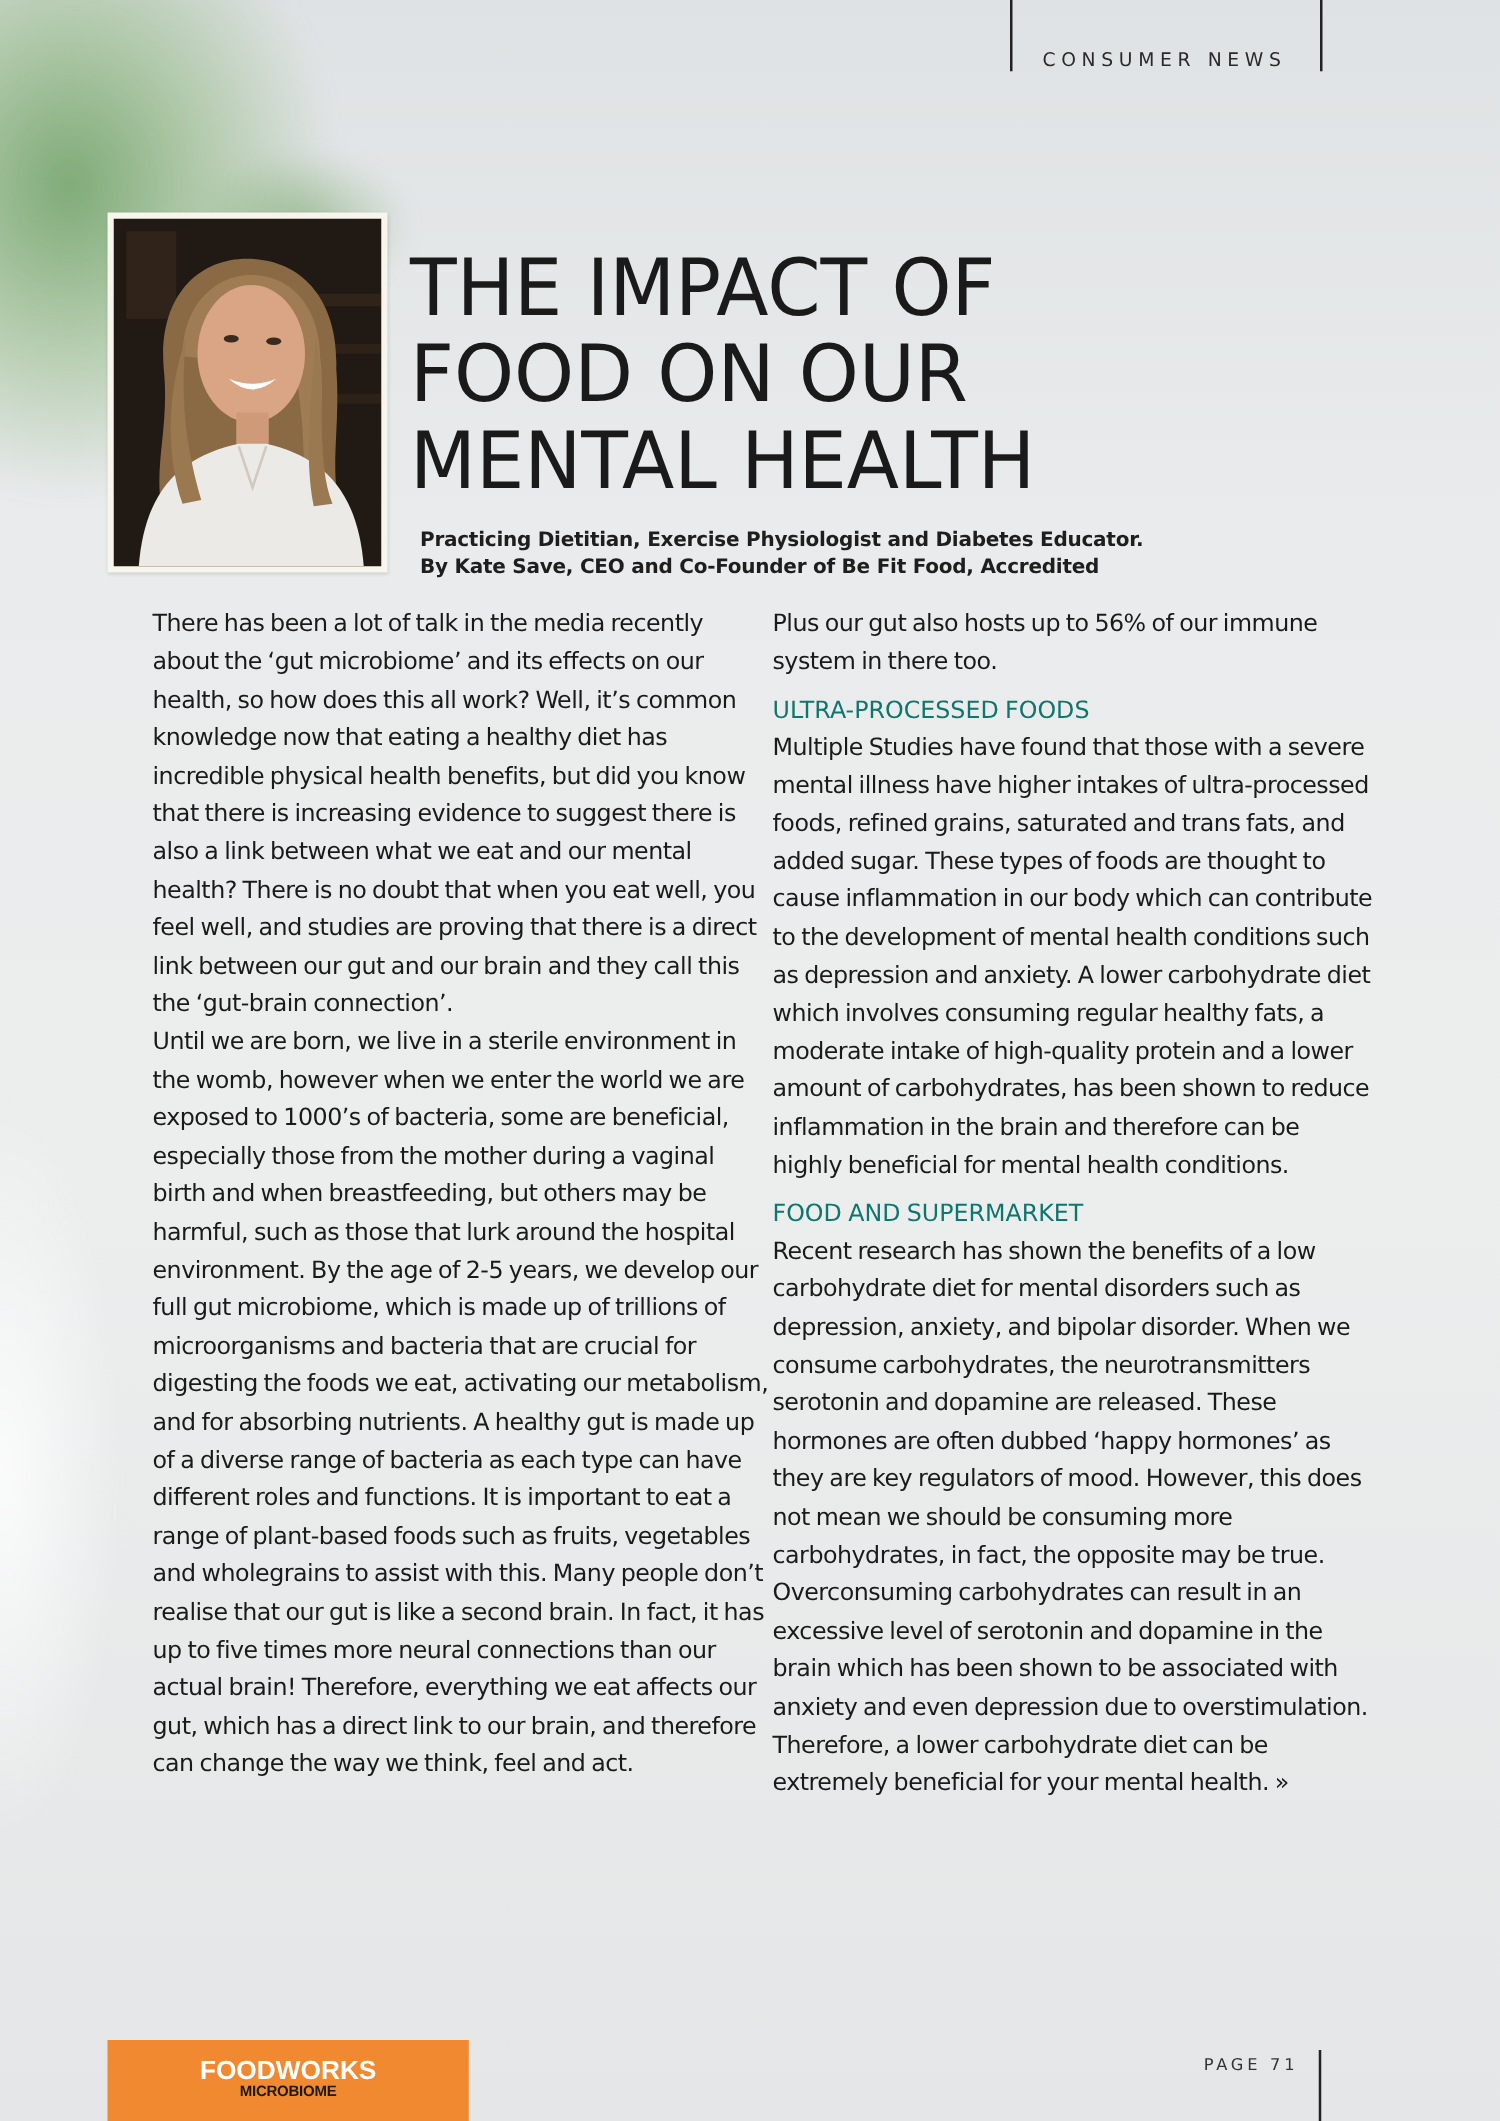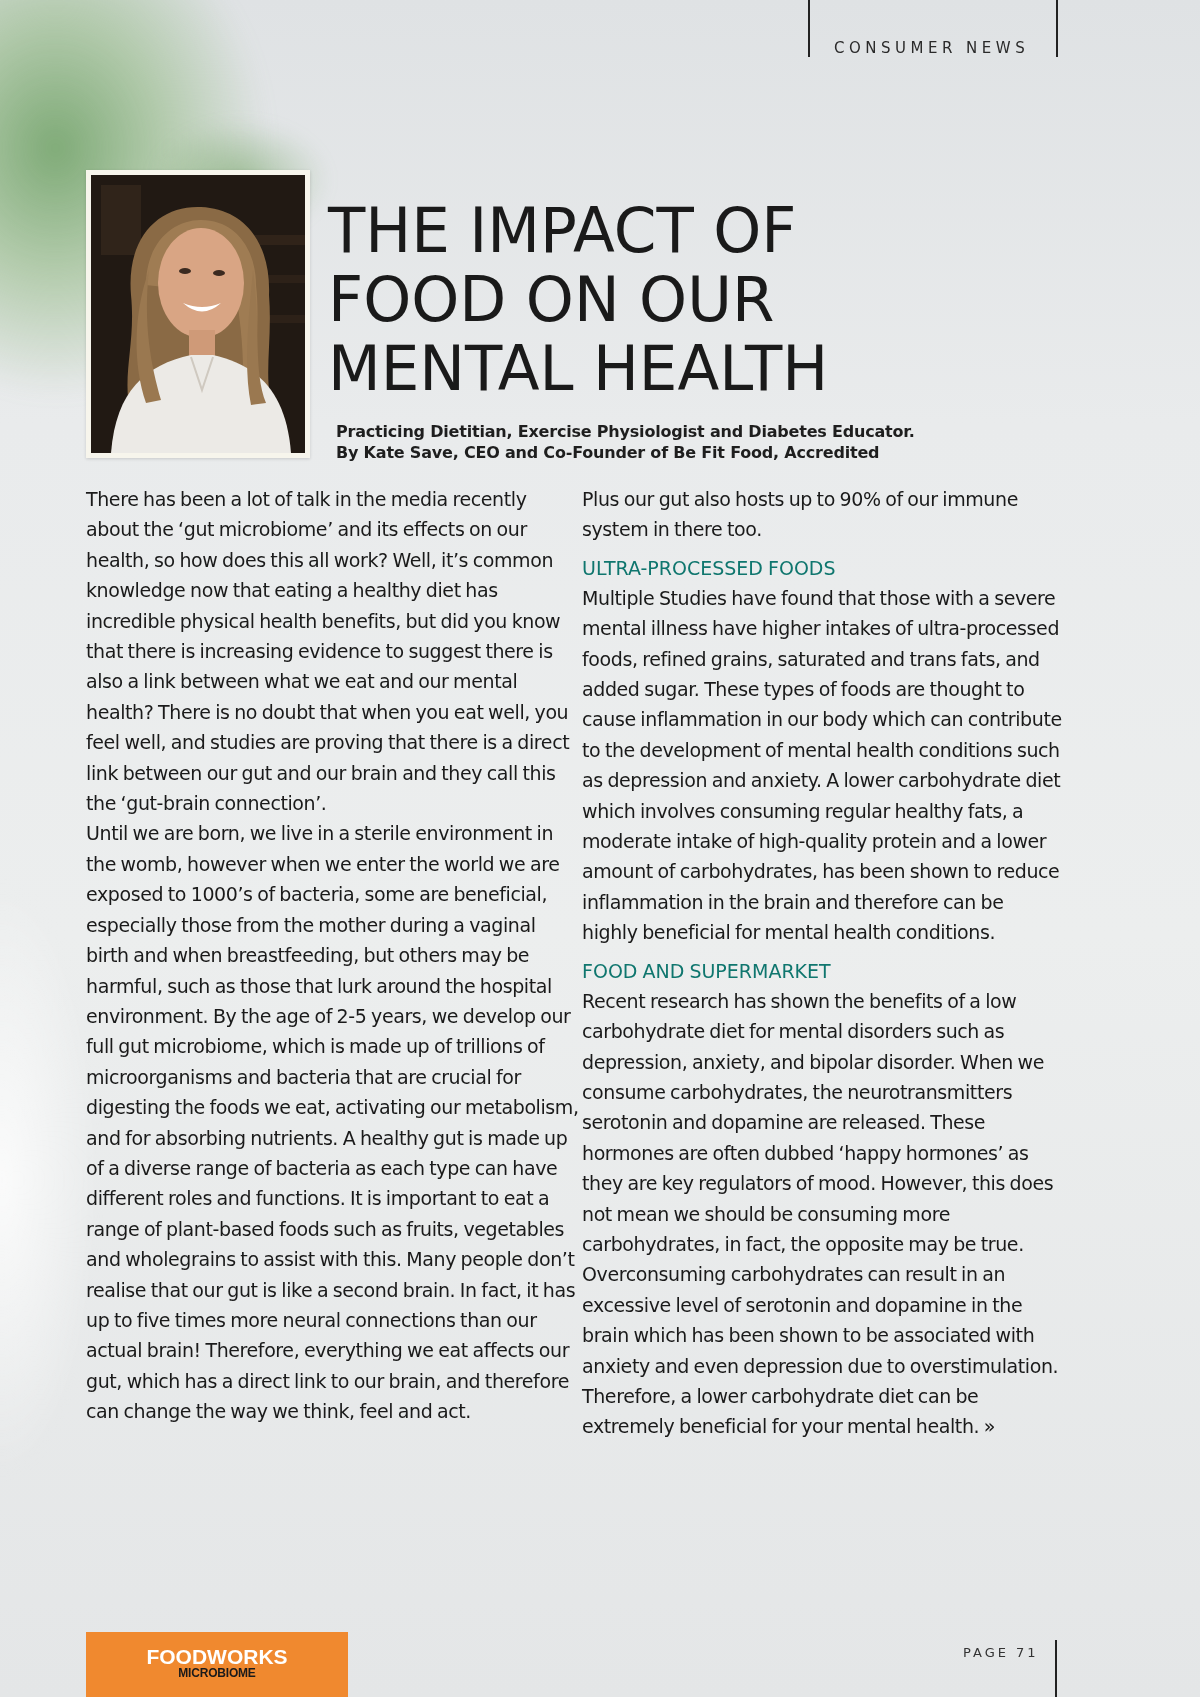--- a/index.html
+++ b/index.html
@@ -44,31 +44,31 @@
     transform: scaleX(0.97); transform-origin: left top;
   }
   .byline {
     position: absolute; left: 336px; top: 421px; width: 620px;
     font-size: 16px; line-height: 21px; font-weight: bold; color: #1e1e1e;
     font-family: "DejaVu Sans", sans-serif; letter-spacing: -0.2px;
   }
   .col {
     position: absolute; top: 484px; width: 495px;
     font-family: "DejaVu Sans", sans-serif; font-size: 19px; line-height: 30.4px;
-    color: #1a1a1a; letter-spacing: -0.4px; word-spacing: -1px;
+    color: #1a1a1a; letter-spacing: -0.4px; word-spacing: -1px; margin-left: 36px;
   }
   .col-left { left: 86px; }
   .col-right { left: 582px; width: 480px; }
   .col p { margin: 0; }
   .col h2 {
     margin: 8px 0 0 0; font-size: 19px; line-height: 30px; font-weight: normal;
     letter-spacing: 0px; color: #0f766e;
   }
   .logo-box {
-    position: absolute; left: 86px; top: 1632px; width: 262px; height: 65px;
+    position: absolute; left: 86px; top: 1632px; width: 289px; height: 65px;
     background: #f0892f; text-align: center;
   }
   .logo-main {
     display: block; margin-top: 14px; font-family: "Liberation Sans", sans-serif;
     font-weight: bold; font-size: 21px; color: #fff; letter-spacing: 0px; line-height: 21px;
   }
   .logo-sub {
     display: block; font-family: "Liberation Sans", sans-serif; font-weight: bold;
     font-size: 12px; color: #1a1a1a; line-height: 13px; letter-spacing: -0.2px;
   }
@@ -129,21 +129,21 @@
   <span style="display:block">Practicing Dietitian, Exercise Physiologist and Diabetes Educator.</span>
   <span style="display:block">By Kate Save, CEO and Co-Founder of Be Fit Food, Accredited</span>
 </div>
 
 <div class="col col-left">
   <p>There has been a lot of talk in the media recently about the ‘gut microbiome’ and its effects on our health, so how does this all work?  Well, it’s common knowledge now that eating a healthy diet has incredible physical health benefits, but did you know that there is increasing evidence to suggest there is also a link between what we eat and our mental health? There is no doubt that when you eat well, you feel well, and studies are proving that there is a direct link between our gut and our brain and they call this the ‘gut-brain connection’.</p>
   <p>Until we are born, we live in a sterile environment in the womb, however when we enter the world we are exposed to 1000’s of bacteria, some are beneficial, especially those from the mother during a vaginal birth and when breastfeeding, but others may be harmful, such as those that lurk around the hospital environment. By the age of 2-5 years, we develop our full gut microbiome, which is made up of trillions of microorganisms and bacteria that are crucial for digesting the foods we eat, activating our metabolism, and for absorbing nutrients. A healthy gut is made up of a diverse range of bacteria as each type can have different roles and functions. It is important to eat a range of plant-based foods such as fruits, vegetables and wholegrains to assist with this. Many people don’t realise that our gut is like a second brain. In fact, it has up to five times more neural connections than our actual brain! Therefore, everything we eat affects our gut, which has a direct link to our brain, and therefore can change the way we think, feel and act.</p>
 </div>
 
 <div class="col col-right">
-  <p>Plus our gut also hosts up to 90% of our immune system in there too.</p>
+  <p>Plus our gut also hosts up to 56% of our immune system in there too.</p>
   <h2>ULTRA-PROCESSED FOODS</h2>
   <p>Multiple Studies have found that those with a severe mental illness have higher intakes of ultra-processed foods, refined grains, saturated and trans fats, and added sugar. These types of foods are thought to cause inflammation in our body which can contribute to the development of mental health conditions such as depression and anxiety. A lower carbohydrate diet which involves consuming regular healthy fats, a moderate intake of high-quality protein and a lower amount of carbohydrates, has been shown to reduce inflammation in the brain and therefore can be highly beneficial for mental health conditions.</p>
   <h2>FOOD AND SUPERMARKET</h2>
   <p>Recent research has shown the benefits of a low carbohydrate diet for mental disorders such as depression, anxiety, and bipolar disorder. When we consume carbohydrates, the neurotransmitters serotonin and dopamine are released. These hormones are often dubbed ‘happy hormones’ as they are key regulators of mood. However, this does not mean we should be consuming more carbohydrates, in fact, the opposite may be true. Overconsuming carbohydrates can result in an excessive level of serotonin and dopamine in the brain which has been shown to be associated with anxiety and even depression due to overstimulation. Therefore, a lower carbohydrate diet can be extremely beneficial for your mental health. »</p>
 </div>
 
 <div class="logo-box">
   <span class="logo-main">FOODWORKS</span>
   <span class="logo-sub">MICROBIOME</span>
 </div>

